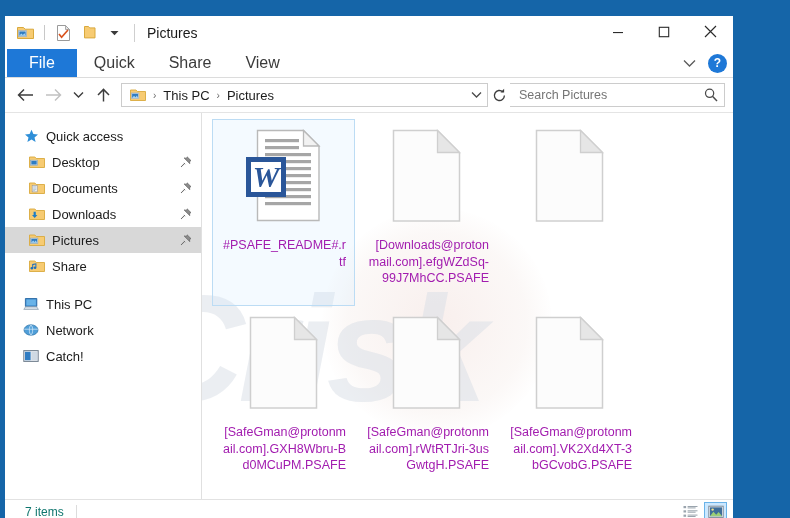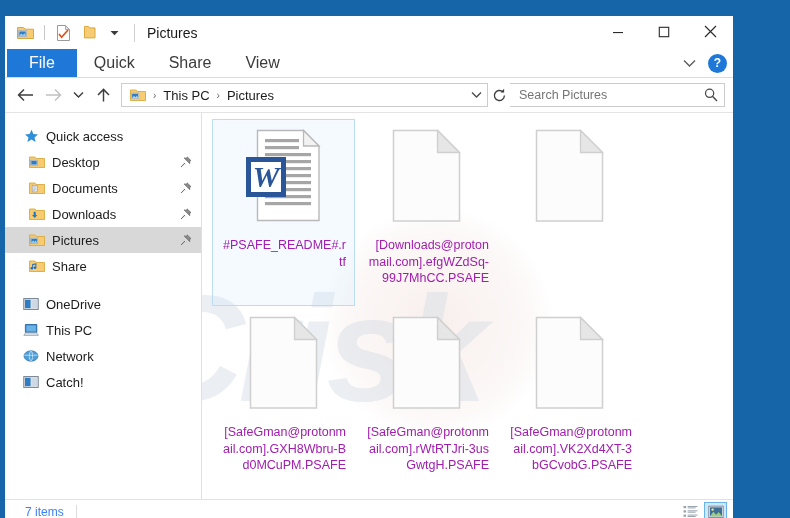--- a/index.html
+++ b/index.html
@@ -296,21 +296,21 @@
     flex: 0 0 auto;
     border-top: 1px solid #e2e2e2;
     background: #ffffff;
     display: flex;
     align-items: center;
     padding: 0 6px 0 0;
     position: relative;
   }
   .status-text {
     font-size: 12px;
-    color: #3b82f6;
+    color: #0f766e;
     padding-left: 20px;
     padding-right: 12px;
     border-right: 1px solid #dcdcdc;
     line-height: 14px;
   }
   .view-btns {
     margin-left: auto;
     display: flex;
     align-items: center;
     gap: 2px;
@@ -537,30 +537,20 @@
             <path d="M0.5 2h5.4l1.3 1.5H15.5v9H0.5z" fill="#f7cb72" stroke="#d9a93d" stroke-width="0.9"></path>
             <path d="M7.4 4.2v4.6a1.4 1.2 0 1 1-1-1.14V5.4l-2.2.6v3.3a1.4 1.2 0 1 1-1-1.14V5z" fill="#1f6fbe"></path>
           </svg>
         </span>
         <span class="ni-label">Share</span>
       </div>
 
 
       <div class="nav-gap"></div>
 
-      <div class="nav-item lvl0">
-        <span class="ni-icon">
-          <svg width="16" height="14" viewBox="0 0 16 14">
-            <rect x="0.8" y="1.6" width="14.4" height="10.8" fill="#e8edf2" stroke="#707e8c" stroke-width="1"></rect>
-            <rect x="2" y="2.8" width="5.6" height="8.4" fill="#2f7cc2"></rect>
-            <rect x="8.4" y="2.8" width="5.6" height="8.4" fill="#cfd9e3"></rect>
-          </svg>
-        </span>
-        <span class="ni-label">OneDrive</span>
-      </div>
 
       <div class="nav-item lvl0">
         <span class="ni-icon">
           <svg width="17" height="14" viewBox="0 0 17 14">
             <path d="M2.4 1.5h11.4v8H2.4z" fill="#2f7cc2" stroke="#2a6aa5" stroke-width="0.9"></path>
             <path d="M3.3 2.4h9.6v6.1H3.3z" fill="#69b3e8"></path>
             <path d="M0.8 12.4l1.8-2.6h11l1.8 2.6z" fill="#dbe3eb" stroke="#93a3b2" stroke-width="0.8"></path>
           </svg>
         </span>
         <span class="ni-label">This PC</span>

